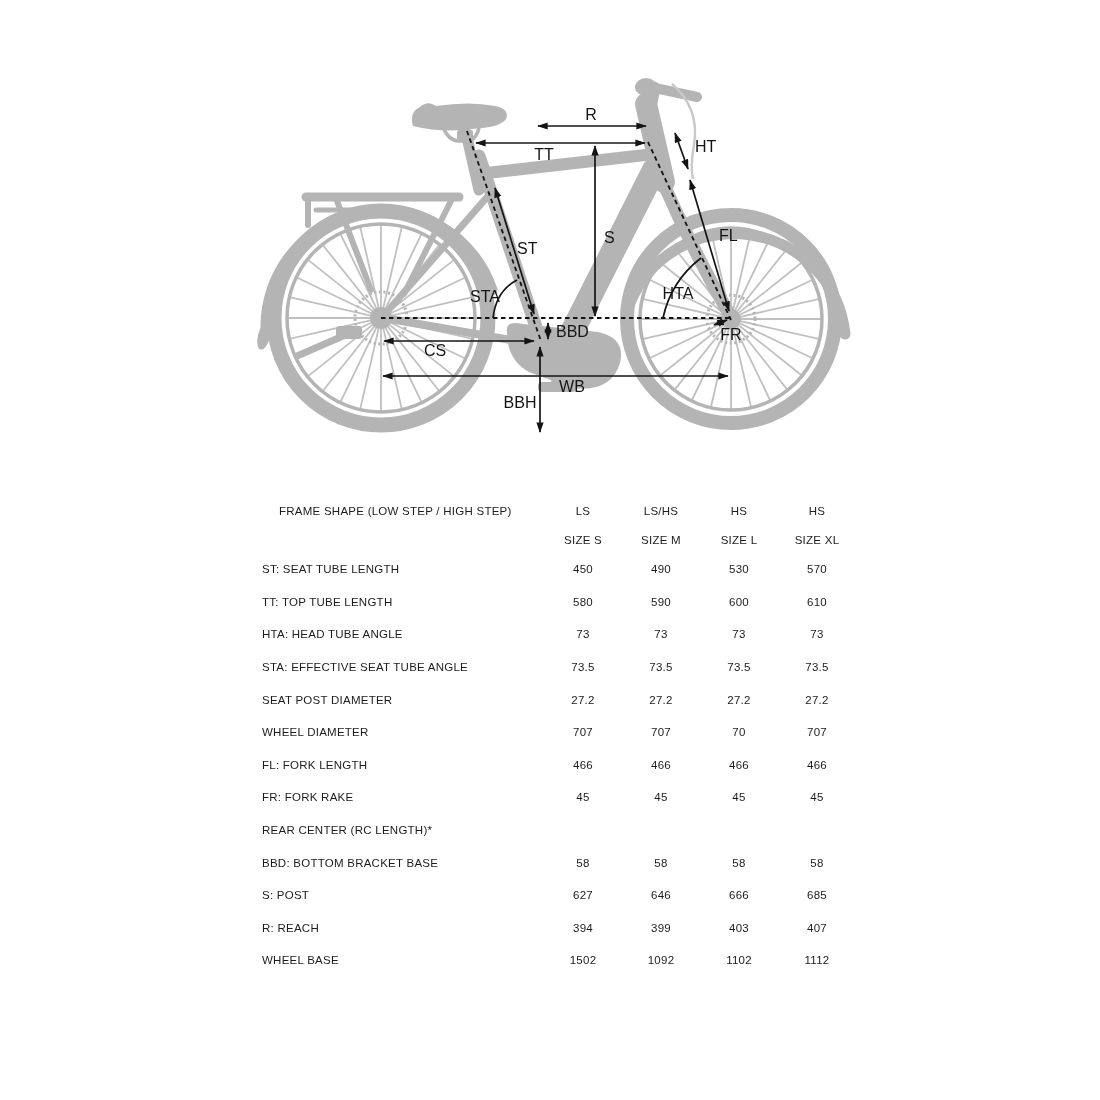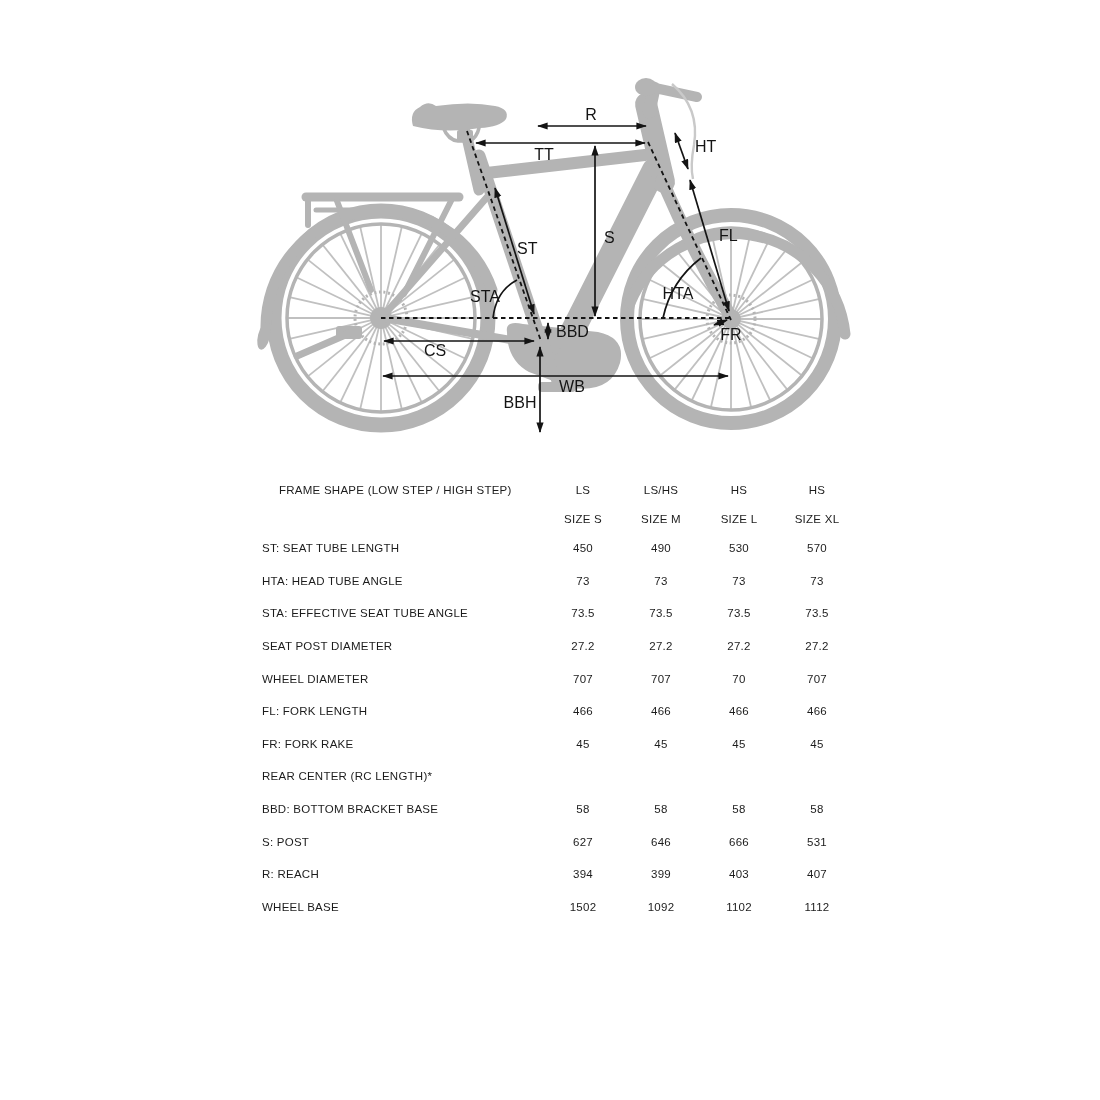--- a/index.html
+++ b/index.html
@@ -17,21 +17,21 @@
   .spokes line{stroke:var(--spoke,#bfbfbf);stroke-width:1.8}
   .cable{stroke:#c9c9c9;fill:none;stroke-width:2.4}
 
   
   .ann{stroke:var(--ink,#141414);stroke-width:1.7;fill:none}
   .dash{stroke-dasharray:4.5 3.5;stroke-width:1.8}
   .lbl{font:16px "Liberation Sans",sans-serif;fill:var(--ink,#141414);stroke:none}
   marker path{fill:var(--ink,#141414);stroke:none}
 
   
-  .geo-table{position:absolute;left:262px;top:475px;width:594px;font-size:11.5px;letter-spacing:.25px}
+  .geo-table{position:absolute;left:262px;top:496px;width:594px;font-size:11.5px;letter-spacing:.25px}
   .g-row{display:flex;align-items:center;height:32.6px}
   .g-row.h1{height:30px}
   .g-row.h2{height:27px}
   .g-label{width:282px}
   .g-label.indent{padding-left:17px;box-sizing:border-box}
   .g-cell{width:78px;text-align:center}
 </style>
 </head>
 <body>
 
@@ -191,20 +191,27 @@
   </div>
 
   <div class="g-row">
     <div class="g-label">ST: SEAT TUBE LENGTH</div>
     <div class="g-cell">450</div>
     <div class="g-cell">490</div>
     <div class="g-cell">530</div>
     <div class="g-cell">570</div>
   </div>
   <div class="g-row">
+    <div class="g-label">TT: TOP TUBE LENGTH</div>
+    <div class="g-cell">580</div>
+    <div class="g-cell">590</div>
+    <div class="g-cell">600</div>
+    <div class="g-cell">610</div>
+  </div>
+  <div class="g-row">
     <div class="g-label">HTA: HEAD TUBE ANGLE</div>
     <div class="g-cell">73</div>
     <div class="g-cell">73</div>
     <div class="g-cell">73</div>
     <div class="g-cell">73</div>
   </div>
   <div class="g-row">
     <div class="g-label">STA: EFFECTIVE SEAT TUBE ANGLE</div>
     <div class="g-cell">73.5</div>
     <div class="g-cell">73.5</div>
@@ -251,21 +258,21 @@
     <div class="g-cell">58</div>
     <div class="g-cell">58</div>
     <div class="g-cell">58</div>
     <div class="g-cell">58</div>
   </div>
   <div class="g-row">
     <div class="g-label">S: POST</div>
     <div class="g-cell">627</div>
     <div class="g-cell">646</div>
     <div class="g-cell">666</div>
-    <div class="g-cell">531</div>
+    <div class="g-cell">685</div>
   </div>
   <div class="g-row">
     <div class="g-label">R: REACH</div>
     <div class="g-cell">394</div>
     <div class="g-cell">399</div>
     <div class="g-cell">403</div>
     <div class="g-cell">407</div>
   </div>
   <div class="g-row">
     <div class="g-label">WHEEL BASE</div>

